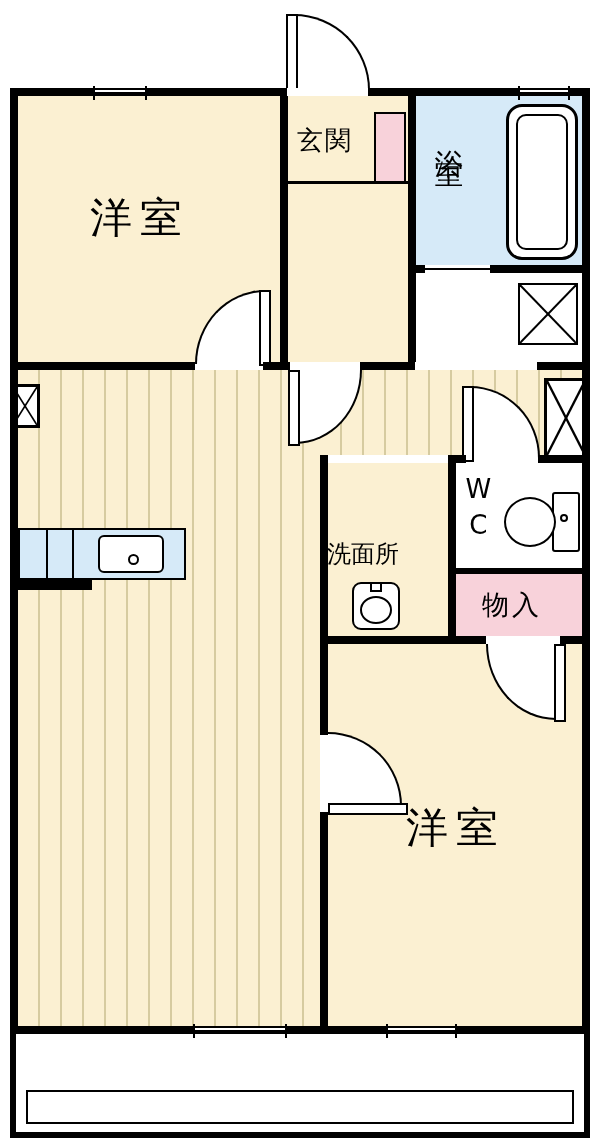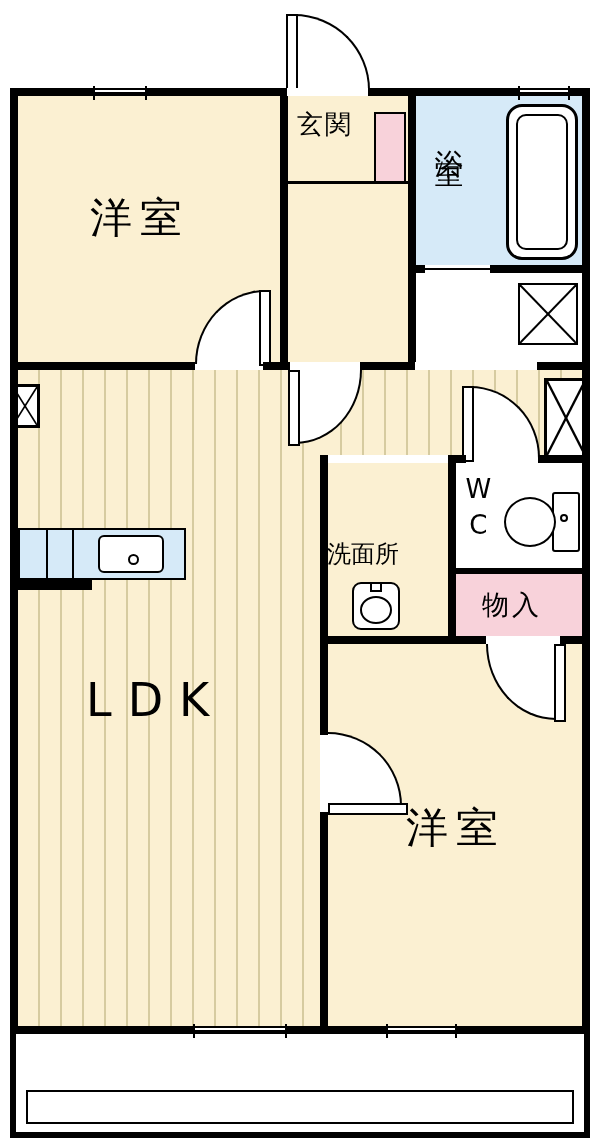--- a/index.html
+++ b/index.html
@@ -165,21 +165,20 @@
     <div class="tick" style="left:-2px;top:-4px;width:2px;height:14px;"></div>
     <div class="tick" style="right:-2px;top:-4px;width:2px;height:14px;"></div>
   </div>
 
   <div class="wall" style="left:10px;top:1034px;width:6px;height:104px;"></div>
   <div class="wall" style="left:584px;top:1034px;width:6px;height:104px;"></div>
   <div class="wall" style="left:10px;top:1132px;width:580px;height:6px;"></div>
   <div class="a" style="left:26px;top:1090px;width:548px;height:34px;background:#fff;border:2px solid #000;"></div>
 
   <div class="lbl" style="left:90px;top:196px;font-size:42px;letter-spacing:8px;">洋室</div>
-  <div class="lbl" style="left:297px;top:111px;font-size:26px;letter-spacing:2px;">玄関</div>
+  <div class="lbl" style="left:297px;top:127px;font-size:26px;letter-spacing:2px;">玄関</div>
   <div class="lbl vtext" style="left:434px;top:126px;height:140px;font-size:29px;letter-spacing:8px;">浴室</div>
-  <div class="lbl" style="left:86px;top:676px;font-size:46px;letter-spacing:16px;">LDK</div>
   <div class="lbl" style="left:327px;top:543px;font-size:24px;font-family:Liberation Mono, monospace;">洗面所</div>
   <div class="lbl vtext" style="left:464px;top:474px;height:100px;font-size:26px;letter-spacing:6px;">WC</div>
   <div class="lbl" style="left:482px;top:591px;font-size:27px;letter-spacing:3px;">物入</div>
   <div class="lbl" style="left:406px;top:806px;font-size:42px;letter-spacing:8px;">洋室</div>
 
 </div>
 
 </body></html>

